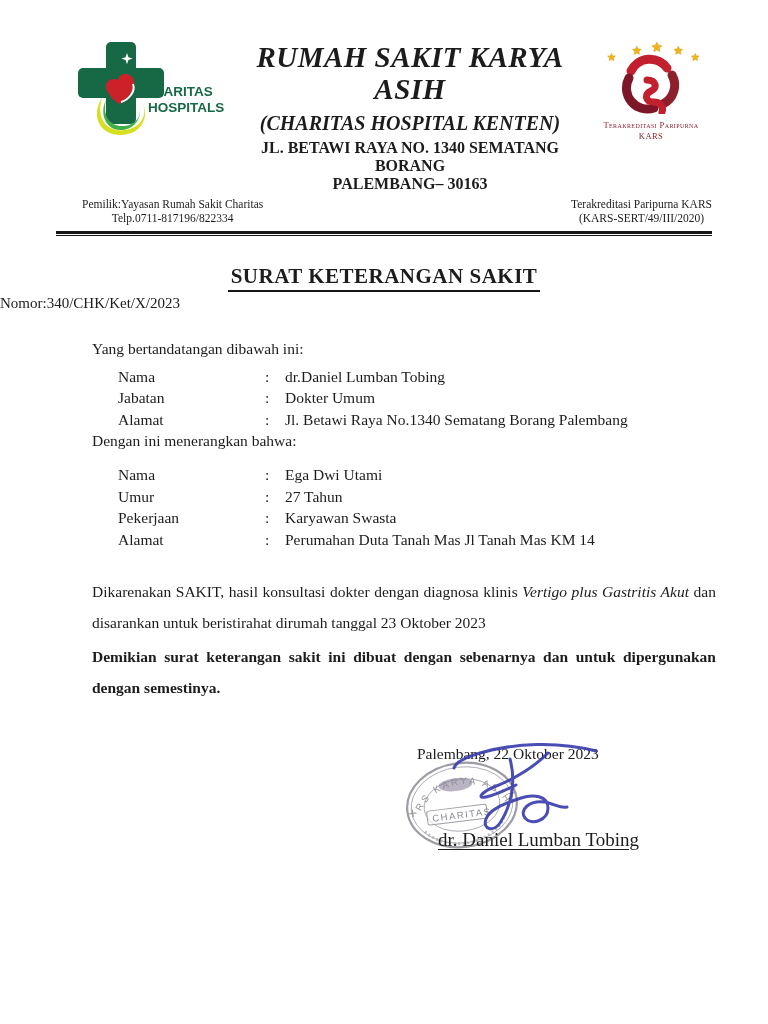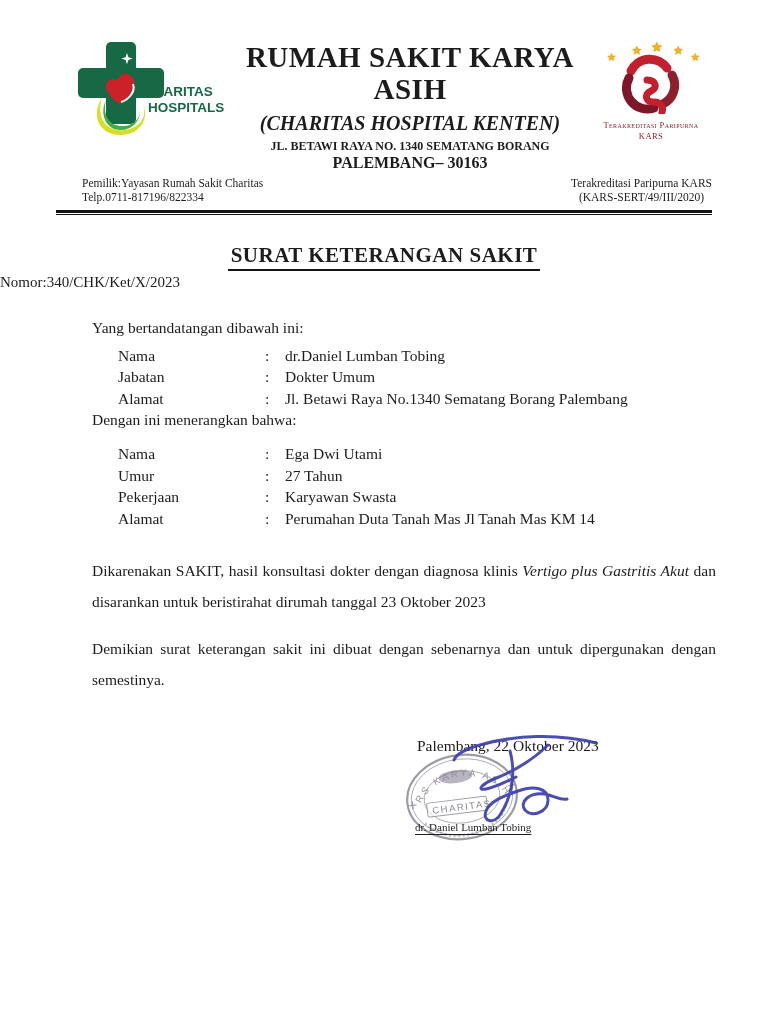--- a/index.html
+++ b/index.html
@@ -11,58 +11,58 @@
     background:#ffffff;
     font-family:"Liberation Serif","DejaVu Serif",serif;
     color:#1c1c1c;
     overflow:hidden;
   }
 
   
   .header { display:flex; align-items:flex-start; padding:40px 56px 0 72px; }
   .logo-left { width:158px; flex:0 0 158px; }
   .head-center { flex:1; text-align:center; padding-top:2px; }
-  .hosp-name { font-size:29px; font-weight:bold; letter-spacing:0.5px; line-height:1.1; }
+  .hosp-name { font-size:29px; font-weight:bold; letter-spacing:0.5px; line-height:1.1;font-style:italic; }
   .hosp-alias { font-size:20px; font-weight:bold; font-style:italic; margin-top:6px;text-align:center; }
-  .hosp-addr1 { font-size:12px; font-weight:bold; margin-top:4px; }
+  .hosp-addr1 { font-size:16px; font-weight:bold; margin-top:4px; }
   .hosp-addr2 { font-size:16px; font-weight:bold; }
   .logo-right { width:122px; flex:0 0 122px; text-align:center; padding-top:2px; }
   .kars-caption { font-size:8.5px; color:#8e2230; font-variant:small-caps; letter-spacing:0.4px; line-height:1.25; margin-top:2px; }
 
   .info-row { display:flex; justify-content:space-between; padding:4px 56px 0 82px; font-size:11.5px; line-height:1.25; }
-  .info-col { white-space:nowrap; }
+  .info-col { white-space:nowrap;text-align:center; }
   .info-col.center { text-align:center; }
   .info-col.right { text-align:left; }
 
   .divider { margin:5px 56px 0 56px; border-top:3px solid #151515; border-bottom:1.5px solid #151515; height:5px; }
 
   
   .title-wrap { text-align:center; margin-top:28px; }
   .doc-title { display:inline-block; font-size:21px; font-weight:bold; letter-spacing:0.5px; border-bottom:2.5px solid #151515; padding:0 3px 1px 3px; }
   .doc-number { text-align:left; font-size:15px; margin-top:3px;font-family:Liberation Serif, serif; }
 
   
   .doc-body { margin:28px 52px 0 92px; font-size:15.5px; }
   .lead { margin-bottom:8px; }
   .detail-row { display:flex; padding-left:26px; line-height:21.5px; }
   .detail-row .lbl { width:147px; }
   .detail-row .col { width:20px; }
   .detail-row .val { flex:1; }
   .between { margin-top:2px; }
   .detail-group2 { margin-top:14px; }
   .para { margin-top:26px; text-align:justify; line-height:31px; }
-  .para.second { margin-top:16px; }
+  .para.second { margin-top:3px;font-weight:bold; }
   .italic { font-style:italic;margin-top:24px; }
 
   
   .sign-area { position:relative; height:160px; margin-top:40px; }
   .place-date { position:absolute; left:417px; top:2px; font-size:15.5px; }
   .stamp-svg { position:absolute; left:400px; top:14px; opacity:0.88; }
   .sig-svg { position:absolute; left:396px; top:-8px; }
-  .doctor-name { position:absolute; left:415px; top:86px; font-size:11px; text-decoration:underline; text-underline-offset:3px; }
+  .doctor-name { position:absolute; left:438px; top:86px; font-size:19px; text-decoration:underline; text-underline-offset:3px; }
 </style>
 </head>
 <body>
 
 <div class="page">
 
   <div class="header">
 
     <div class="logo-left">
       <svg width="158" height="100" viewBox="0 0 158 100">

